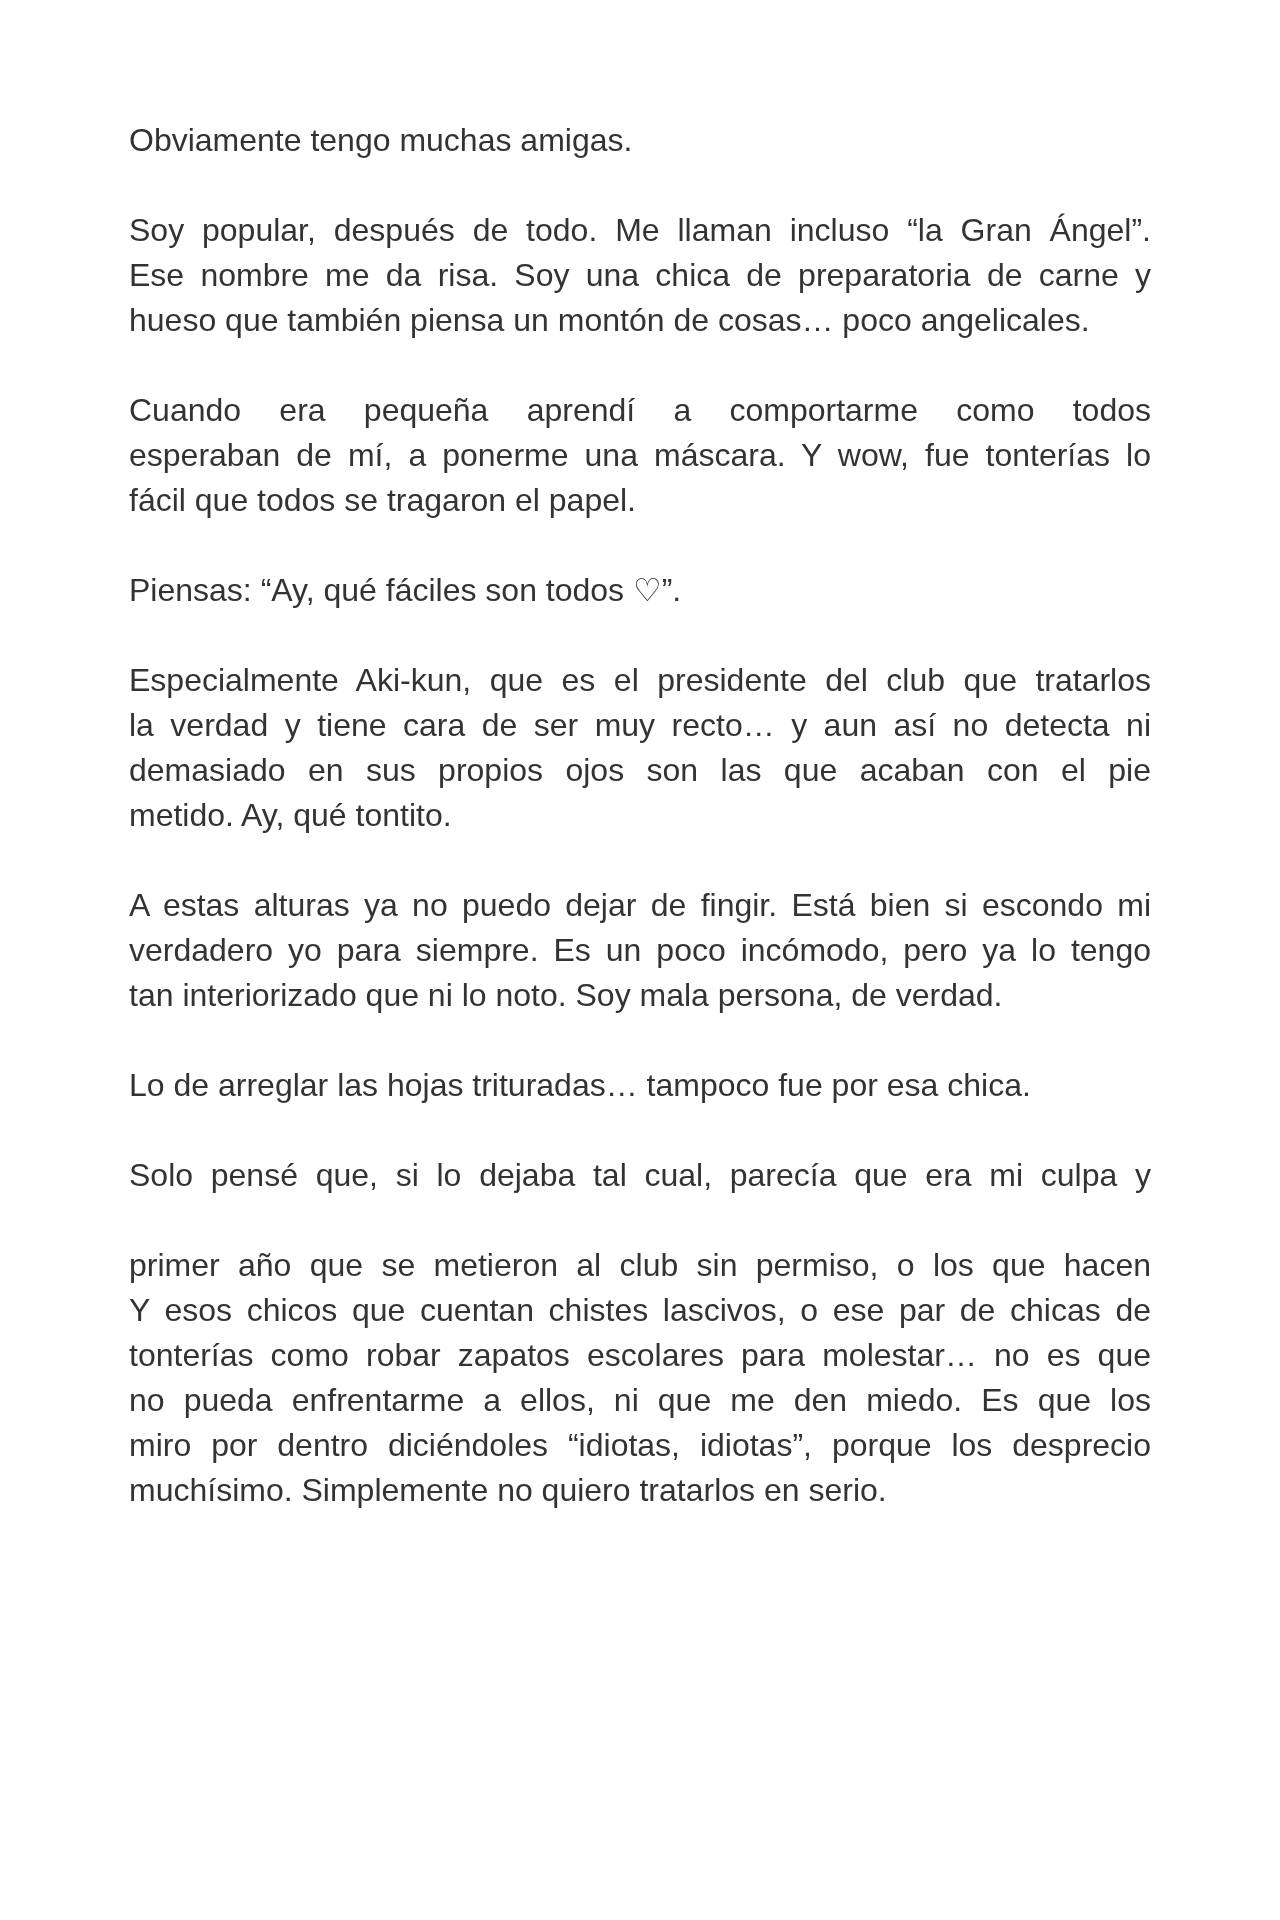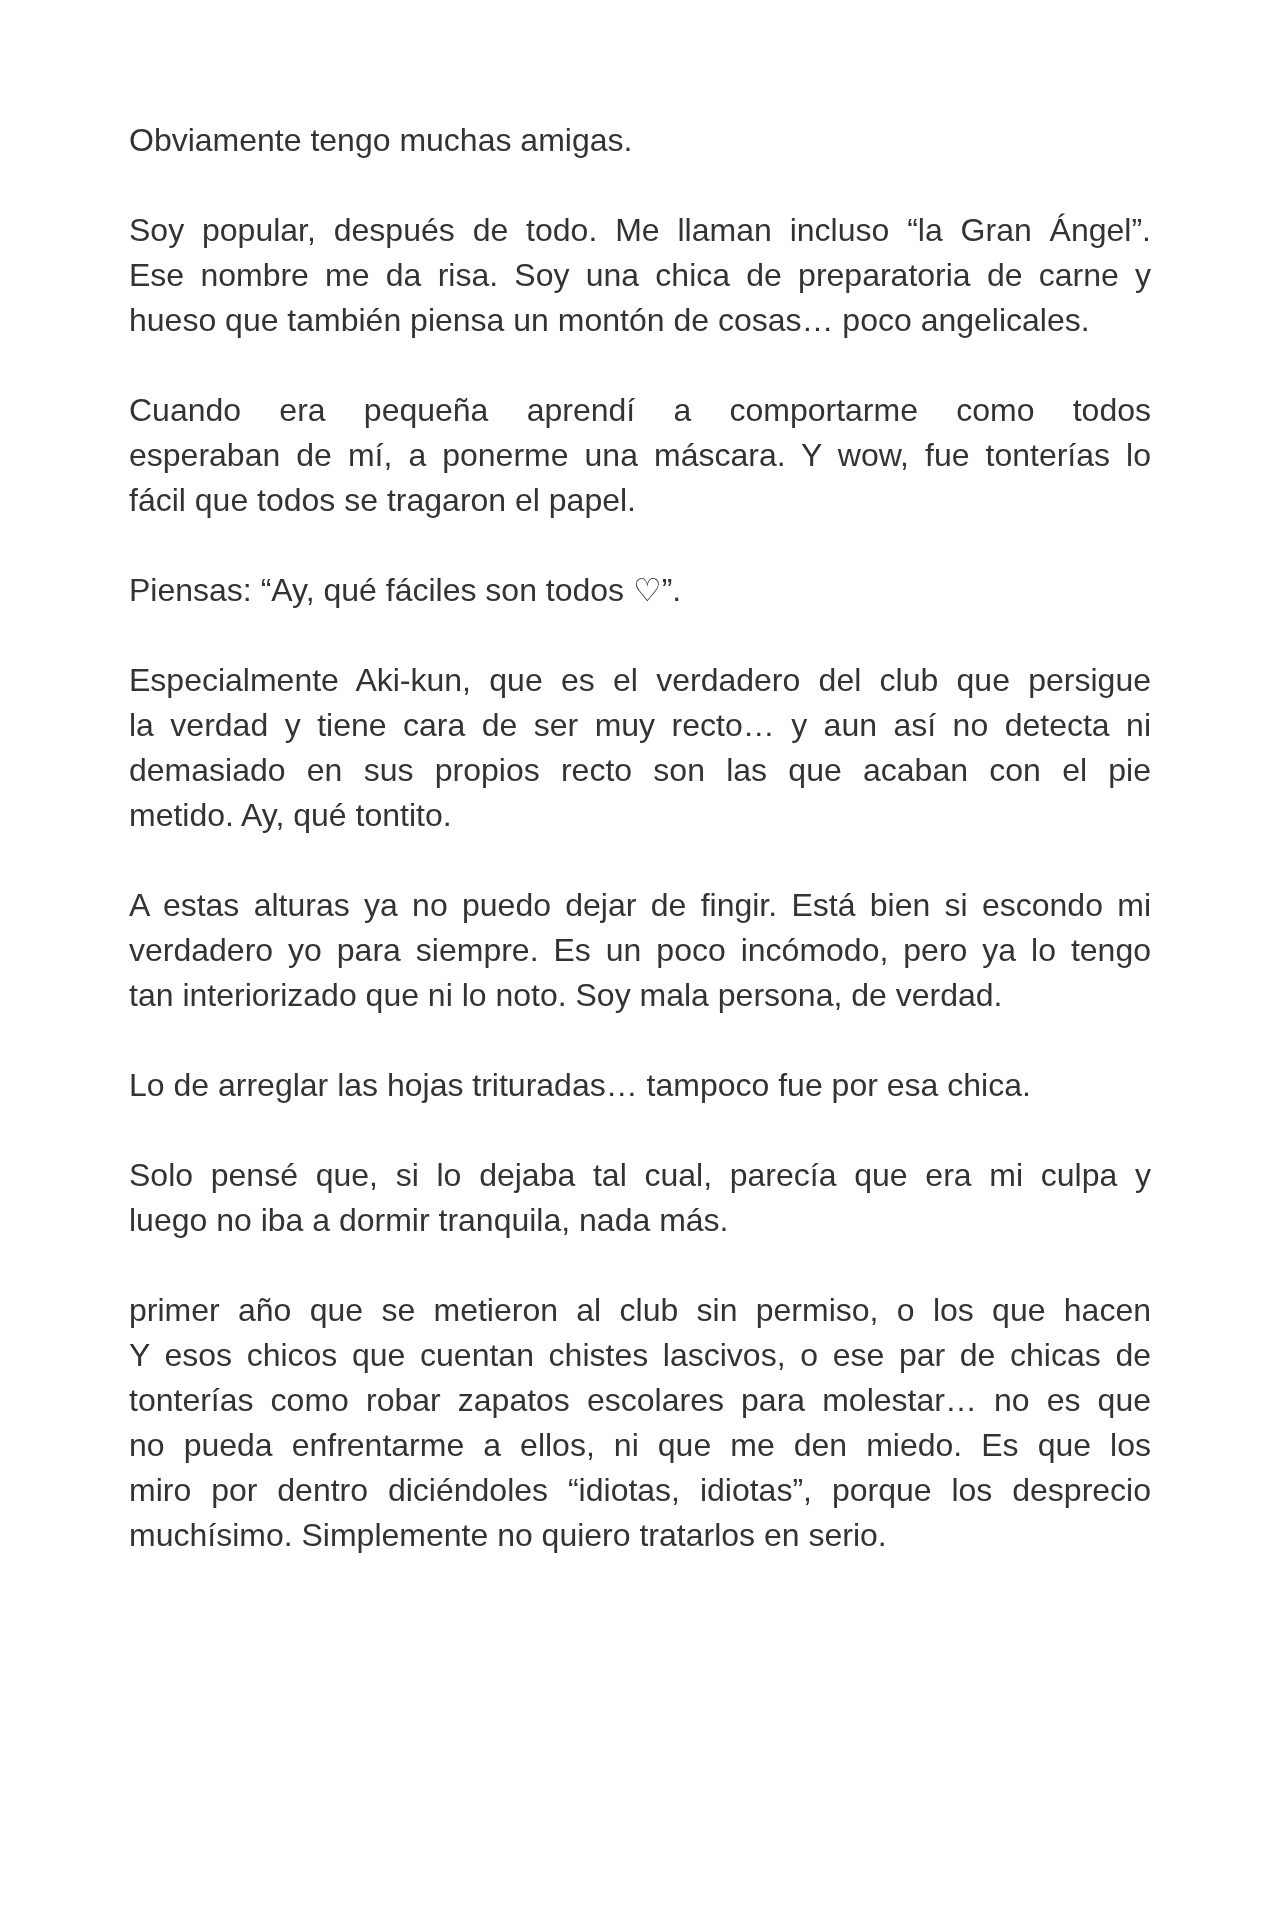--- a/index.html
+++ b/index.html
@@ -56,39 +56,38 @@
       <span class="line">Cuando era pequeña aprendí a comportarme como todos</span>
       <span class="line">esperaban de mí, a ponerme una máscara. Y wow, fue tonterías lo</span>
       <span class="line last">fácil que todos se tragaron el papel.</span>
     </p>
 
     <p class="para">
       <span class="line last">Piensas: “Ay, qué fáciles son todos ♡”.</span>
     </p>
 
     <p class="para">
-      <span class="line">Especialmente Aki-kun, que es el verdadero del club que persigue</span>
+      <span class="line">Especialmente Aki-kun, que es el presidente del club que tratarlos</span>
       <span class="line">la verdad y tiene cara de ser muy recto… y aun así no detecta ni</span>
-      <span class="line">demasiado en sus propios recto son las que acaban con el pie</span>
+      <span class="line">demasiado en sus propios ojos son las que acaban con el pie</span>
       <span class="line last">metido. Ay, qué tontito.</span>
     </p>
 
     <p class="para">
       <span class="line">A estas alturas ya no puedo dejar de fingir. Está bien si escondo mi</span>
       <span class="line">verdadero yo para siempre. Es un poco incómodo, pero ya lo tengo</span>
       <span class="line last">tan interiorizado que ni lo noto. Soy mala persona, de verdad.</span>
     </p>
 
     <p class="para">
       <span class="line last">Lo de arreglar las hojas trituradas… tampoco fue por esa chica.</span>
     </p>
 
     <p class="para">
       <span class="line">Solo pensé que, si lo dejaba tal cual, parecía que era mi culpa y</span>
-      <span class="line last">luego no iba a dormir tranquila, nada más.</span>
     </p>
 
     <p class="para">
       <span class="line">primer año que se metieron al club sin permiso, o los que hacen</span>
       <span class="line">Y esos chicos que cuentan chistes lascivos, o ese par de chicas de</span>
       <span class="line">tonterías como robar zapatos escolares para molestar… no es que</span>
       <span class="line">no pueda enfrentarme a ellos, ni que me den miedo. Es que los</span>
       <span class="line">miro por dentro diciéndoles “idiotas, idiotas”, porque los desprecio</span>
       <span class="line last">muchísimo. Simplemente no quiero tratarlos en serio.</span>
     </p>

